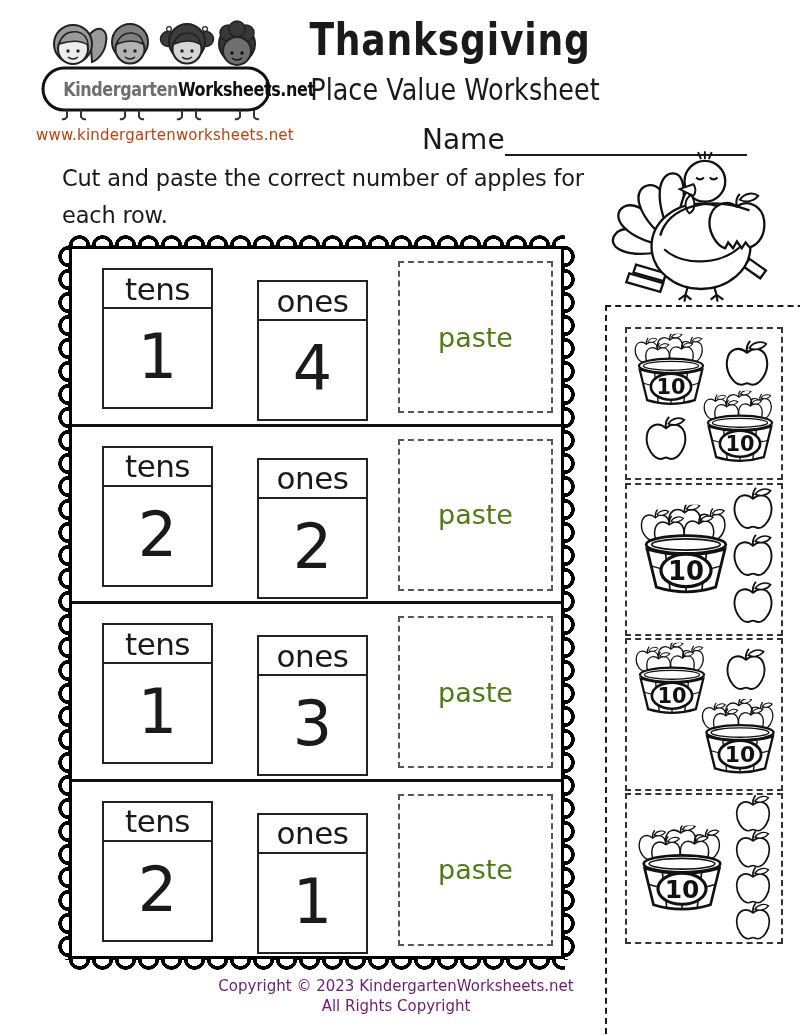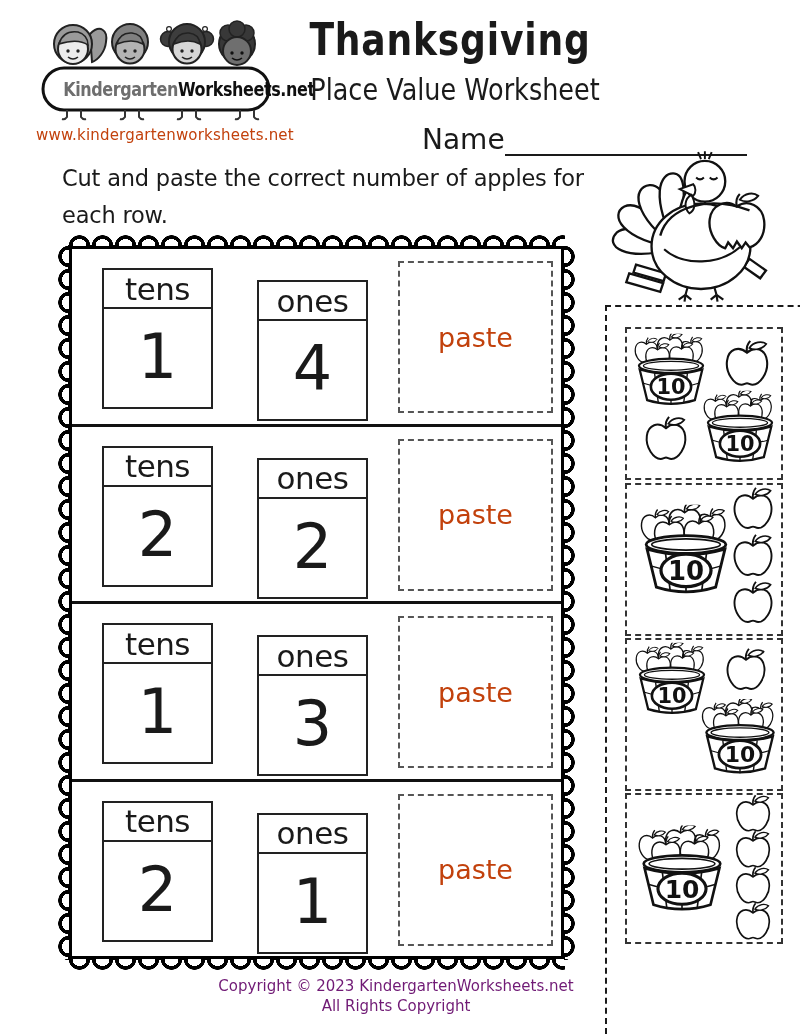--- a/index.html
+++ b/index.html
@@ -56,21 +56,21 @@
 
   .pv-table{position:absolute;width:107px;height:137px;border:2.5px solid #222;background:#fff;}
   .pv-tens{left:30px;top:19px;}
   .pv-ones{left:153px;top:31px;margin-left:32px;}
   .pv-head{height:37px;border-bottom:2.5px solid #222;display:flex;align-items:center;justify-content:center;
       font-size:31px;letter-spacing:-.5px;}
   .pv-num{height:95px;display:flex;align-items:center;justify-content:center;
       font-size:62px;font-weight:500;}
   .paste-box{position:absolute;left:326px;top:12px;width:151px;height:148px;
       border:2px dashed #555;display:flex;align-items:center;justify-content:center;
-      font-size:27px;color:#c2410c;}
+      font-size:27px;color:#4d7c0f;}
 
   
   .cut-outer{position:absolute;left:605px;top:305px;width:215px;height:745px;
       border:2px dashed #1a1a1a;}
   .cut-card{position:absolute;left:625px;width:154px;border:2px dashed #333;background:#fff;}
   .card0{top:327px;height:149px;}
   .card1{top:483px;height:149px;}
   .card2{top:638px;height:149px;}
   .card3{top:793px;height:147px;}
   .co{position:absolute;}

